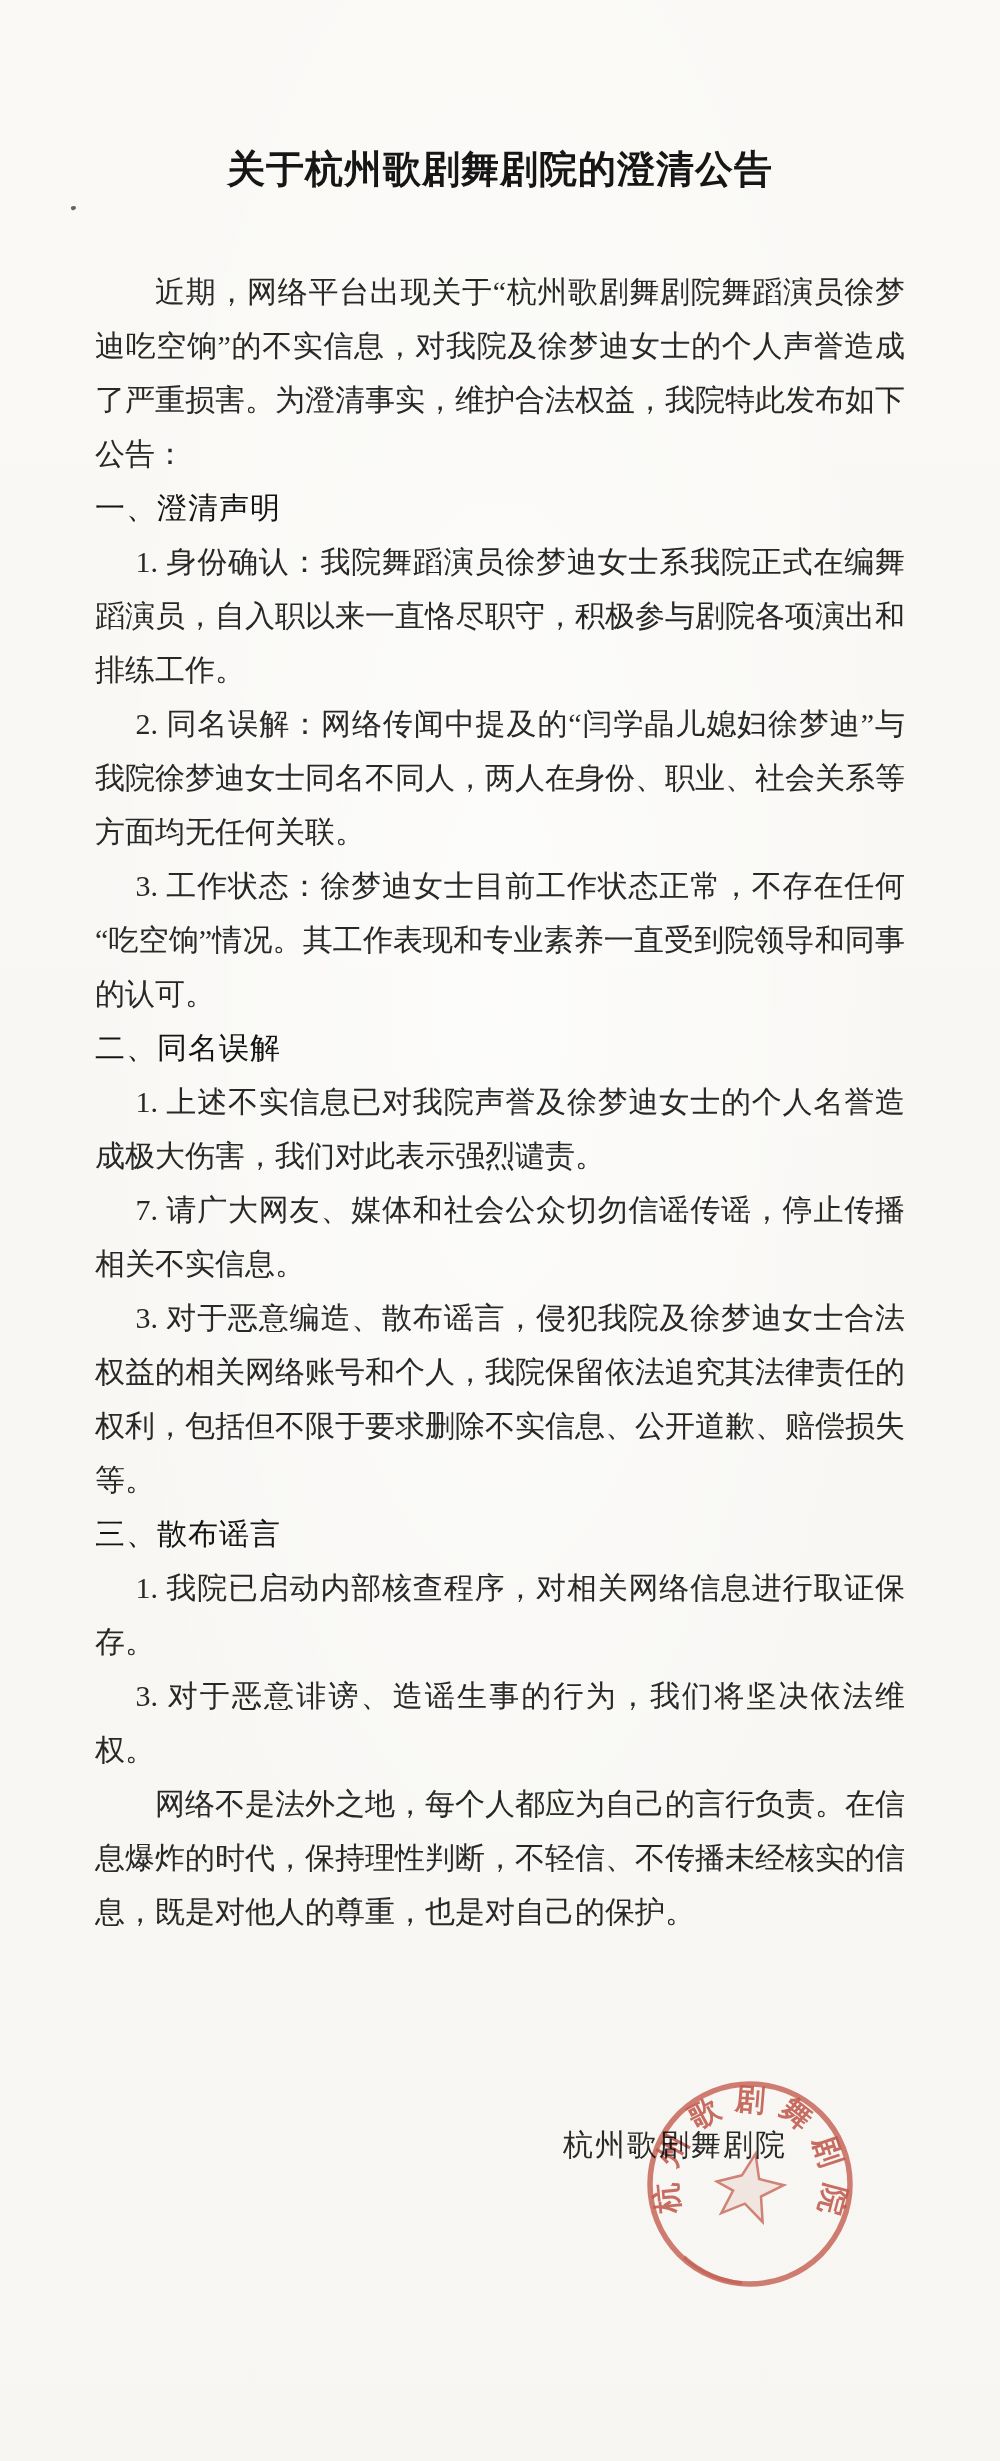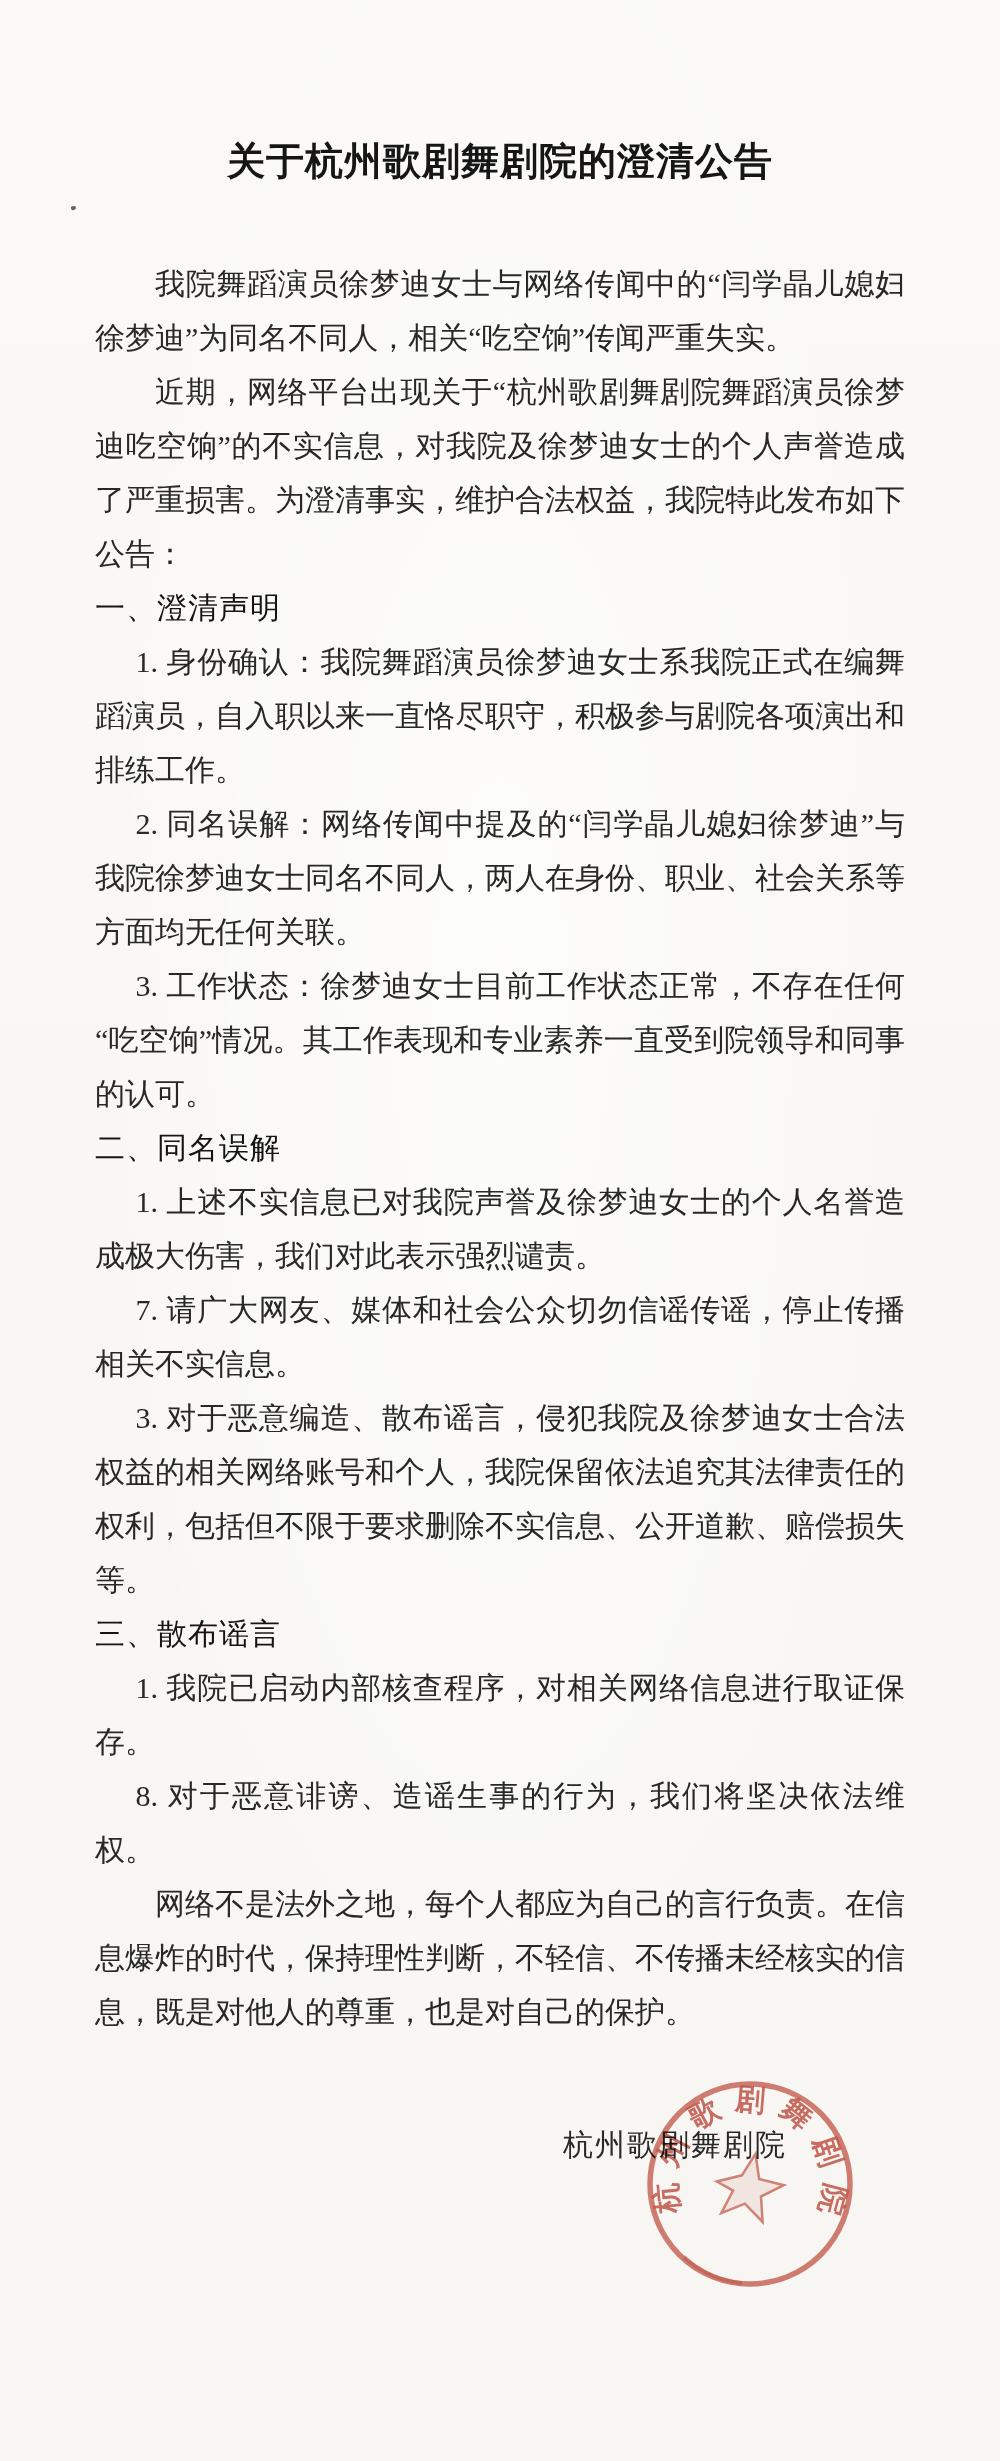--- a/index.html
+++ b/index.html
@@ -6,21 +6,21 @@
   body{width:1000px;background:#e8e8e8;font-family:"Liberation Serif","DejaVu Serif",serif;}
   .page{
     position:relative;width:1000px;height:2461px;overflow:hidden;
     background:#f9f8f5;
     background-image:radial-gradient(ellipse at 50% 40%, rgba(255,255,255,.6) 0%, rgba(255,255,255,0) 60%),
                      linear-gradient(180deg,#faf9f6 0%,#f8f7f4 55%,#f7f6f2 100%);
     color:#262626;
   }
   .speck{position:absolute;left:71px;top:206px;width:5px;height:4px;background:#4a4a4a;border-radius:40% 60% 50% 50%;transform:rotate(-20deg);opacity:.85;}
   .title{
-    margin:4px;padding:136px 0 0 0;text-align:center;
+    margin:12px;padding:136px 0 0 0;text-align:center;
     font-family:"Liberation Sans","DejaVu Sans",sans-serif;
     font-size:38px;line-height:42px;font-weight:700;color:#161616;letter-spacing:1px;
   }
   .content{margin:75px 95px 0 95px;width:810px;font-size:30px;line-height:54px;text-align:justify;text-justify:inter-ideograph;color:#282828;}
   .content p{margin:0;}
   p.para{text-indent:2em;}
   p.item{text-indent:1.35em;}
   p.heading{
     text-indent:0;font-weight:400;color:#141414;
     font-family:"Liberation Sans","DejaVu Sans",sans-serif;
@@ -33,36 +33,35 @@
 </head>
 <body>
 
 <div class="page">
 
   <span class="speck"></span>
 
   <h1 class="title">关于杭州歌剧舞剧院的澄清公告</h1>
 
   <div class="content">
-    <p class="para">我院舞蹈演员徐梦迪女士与网络传闻中的“闫学晶儿媳妇徐梦迪”为同名不同人，相关“吃空饷”传闻严重失实。</p>
     <p class="para">近期，网络平台出现关于“杭州歌剧舞剧院舞蹈演员徐梦迪吃空饷”的不实信息，对我院及徐梦迪女士的个人声誉造成了严重损害。为澄清事实，维护合法权益，我院特此发布如下公告：</p>
 
     <p class="heading">一、澄清声明</p>
     <p class="item">1. 身份确认：我院舞蹈演员徐梦迪女士系我院正式在编舞蹈演员，自入职以来一直恪尽职守，积极参与剧院各项演出和排练工作。</p>
     <p class="item">2. 同名误解：网络传闻中提及的“闫学晶儿媳妇徐梦迪”与我院徐梦迪女士同名不同人，两人在身份、职业、社会关系等方面均无任何关联。</p>
     <p class="item">3. 工作状态：徐梦迪女士目前工作状态正常，不存在任何“吃空饷”情况。其工作表现和专业素养一直受到院领导和同事的认可。</p>
 
     <p class="heading">二、同名误解</p>
     <p class="item">1. 上述不实信息已对我院声誉及徐梦迪女士的个人名誉造成极大伤害，我们对此表示强烈谴责。</p>
     <p class="item">7. 请广大网友、媒体和社会公众切勿信谣传谣，停止传播相关不实信息。</p>
     <p class="item">3. 对于恶意编造、散布谣言，侵犯我院及徐梦迪女士合法权益的相关网络账号和个人，我院保留依法追究其法律责任的权利，包括但不限于要求删除不实信息、公开道歉、赔偿损失等。</p>
 
     <p class="heading">三、散布谣言</p>
     <p class="item">1. 我院已启动内部核查程序，对相关网络信息进行取证保存。</p>
-    <p class="item">8. 对于恶意诽谤、造谣生事的行为，我们将坚决依法维权。</p>
+    <p class="item">3. 对于恶意诽谤、造谣生事的行为，我们将坚决依法维权。</p>
 
     <p class="para">网络不是法外之地，每个人都应为自己的言行负责。在信息爆炸的时代，保持理性判断，不轻信、不传播未经核实的信息，既是对他人的尊重，也是对自己的保护。</p>
   </div>
 
   <div class="sig-org">杭州歌剧舞剧院</div>
 
   <svg class="seal" viewBox="0 0 212 212" xmlns="http://www.w3.org/2000/svg">
     <defs>
       <path id="sealArc" d="M 38.9,138.3 A 74,74 0 1 1 173.1,138.3" fill="none"></path>
     </defs>

